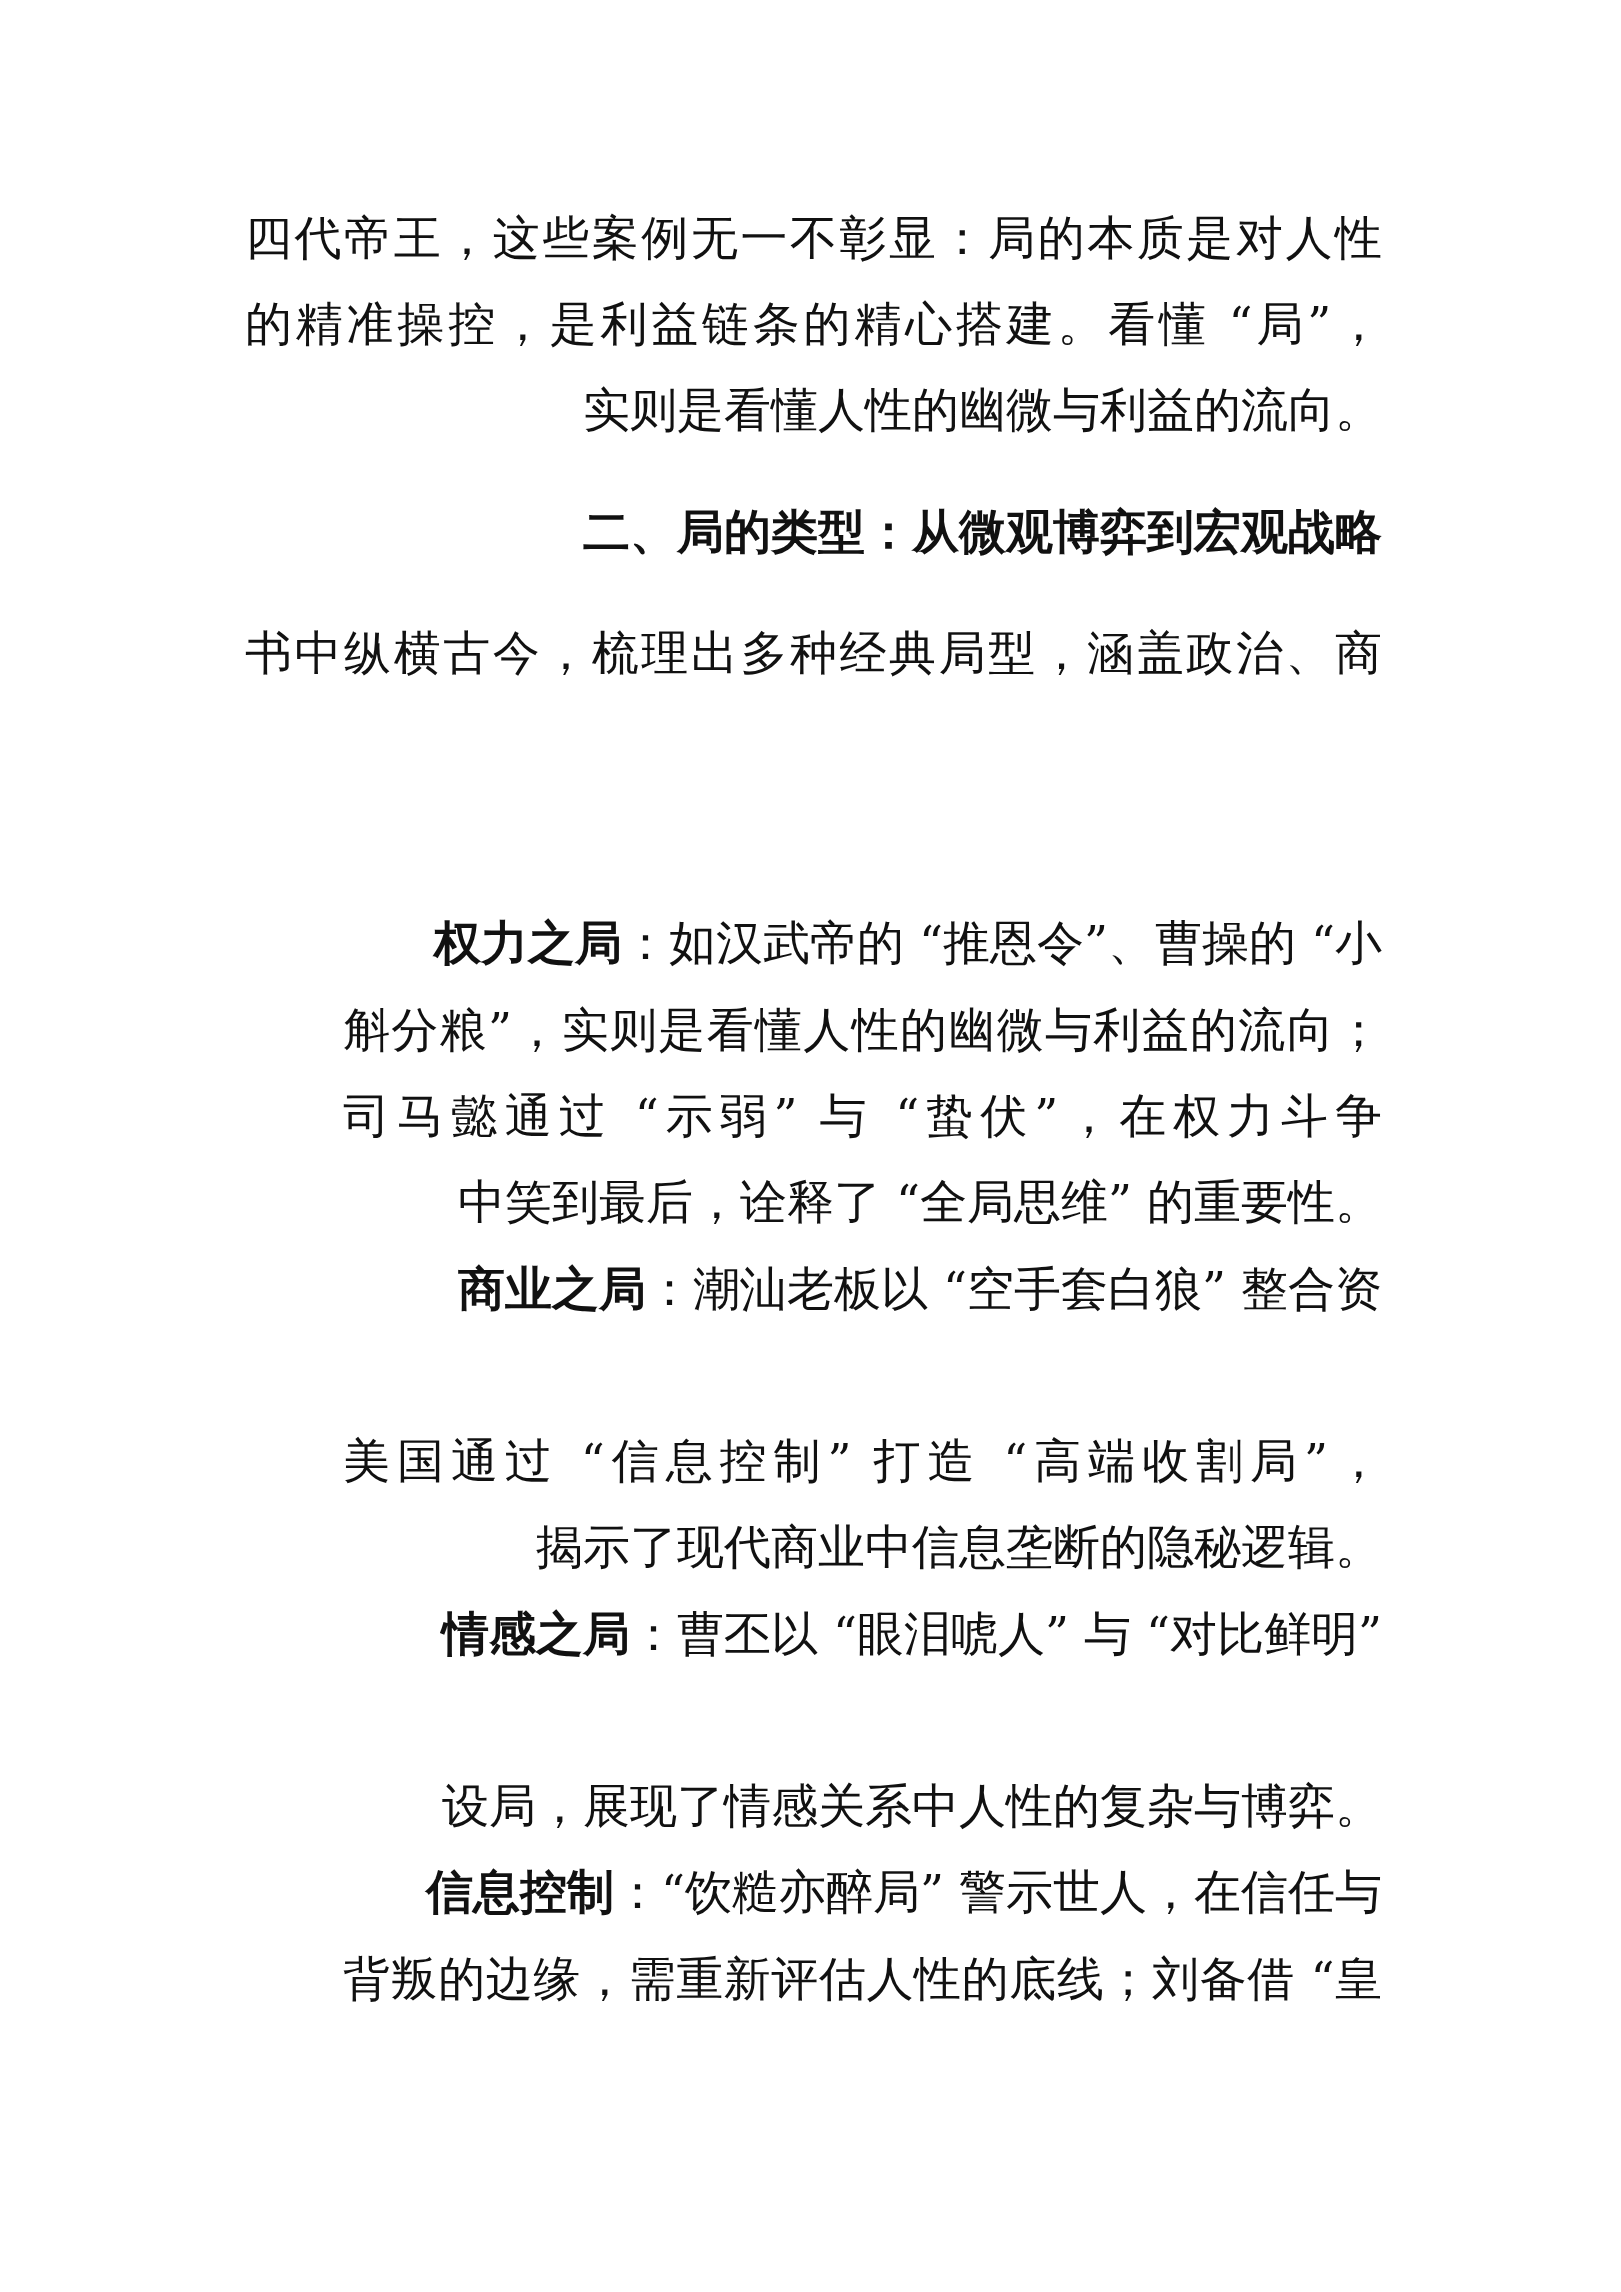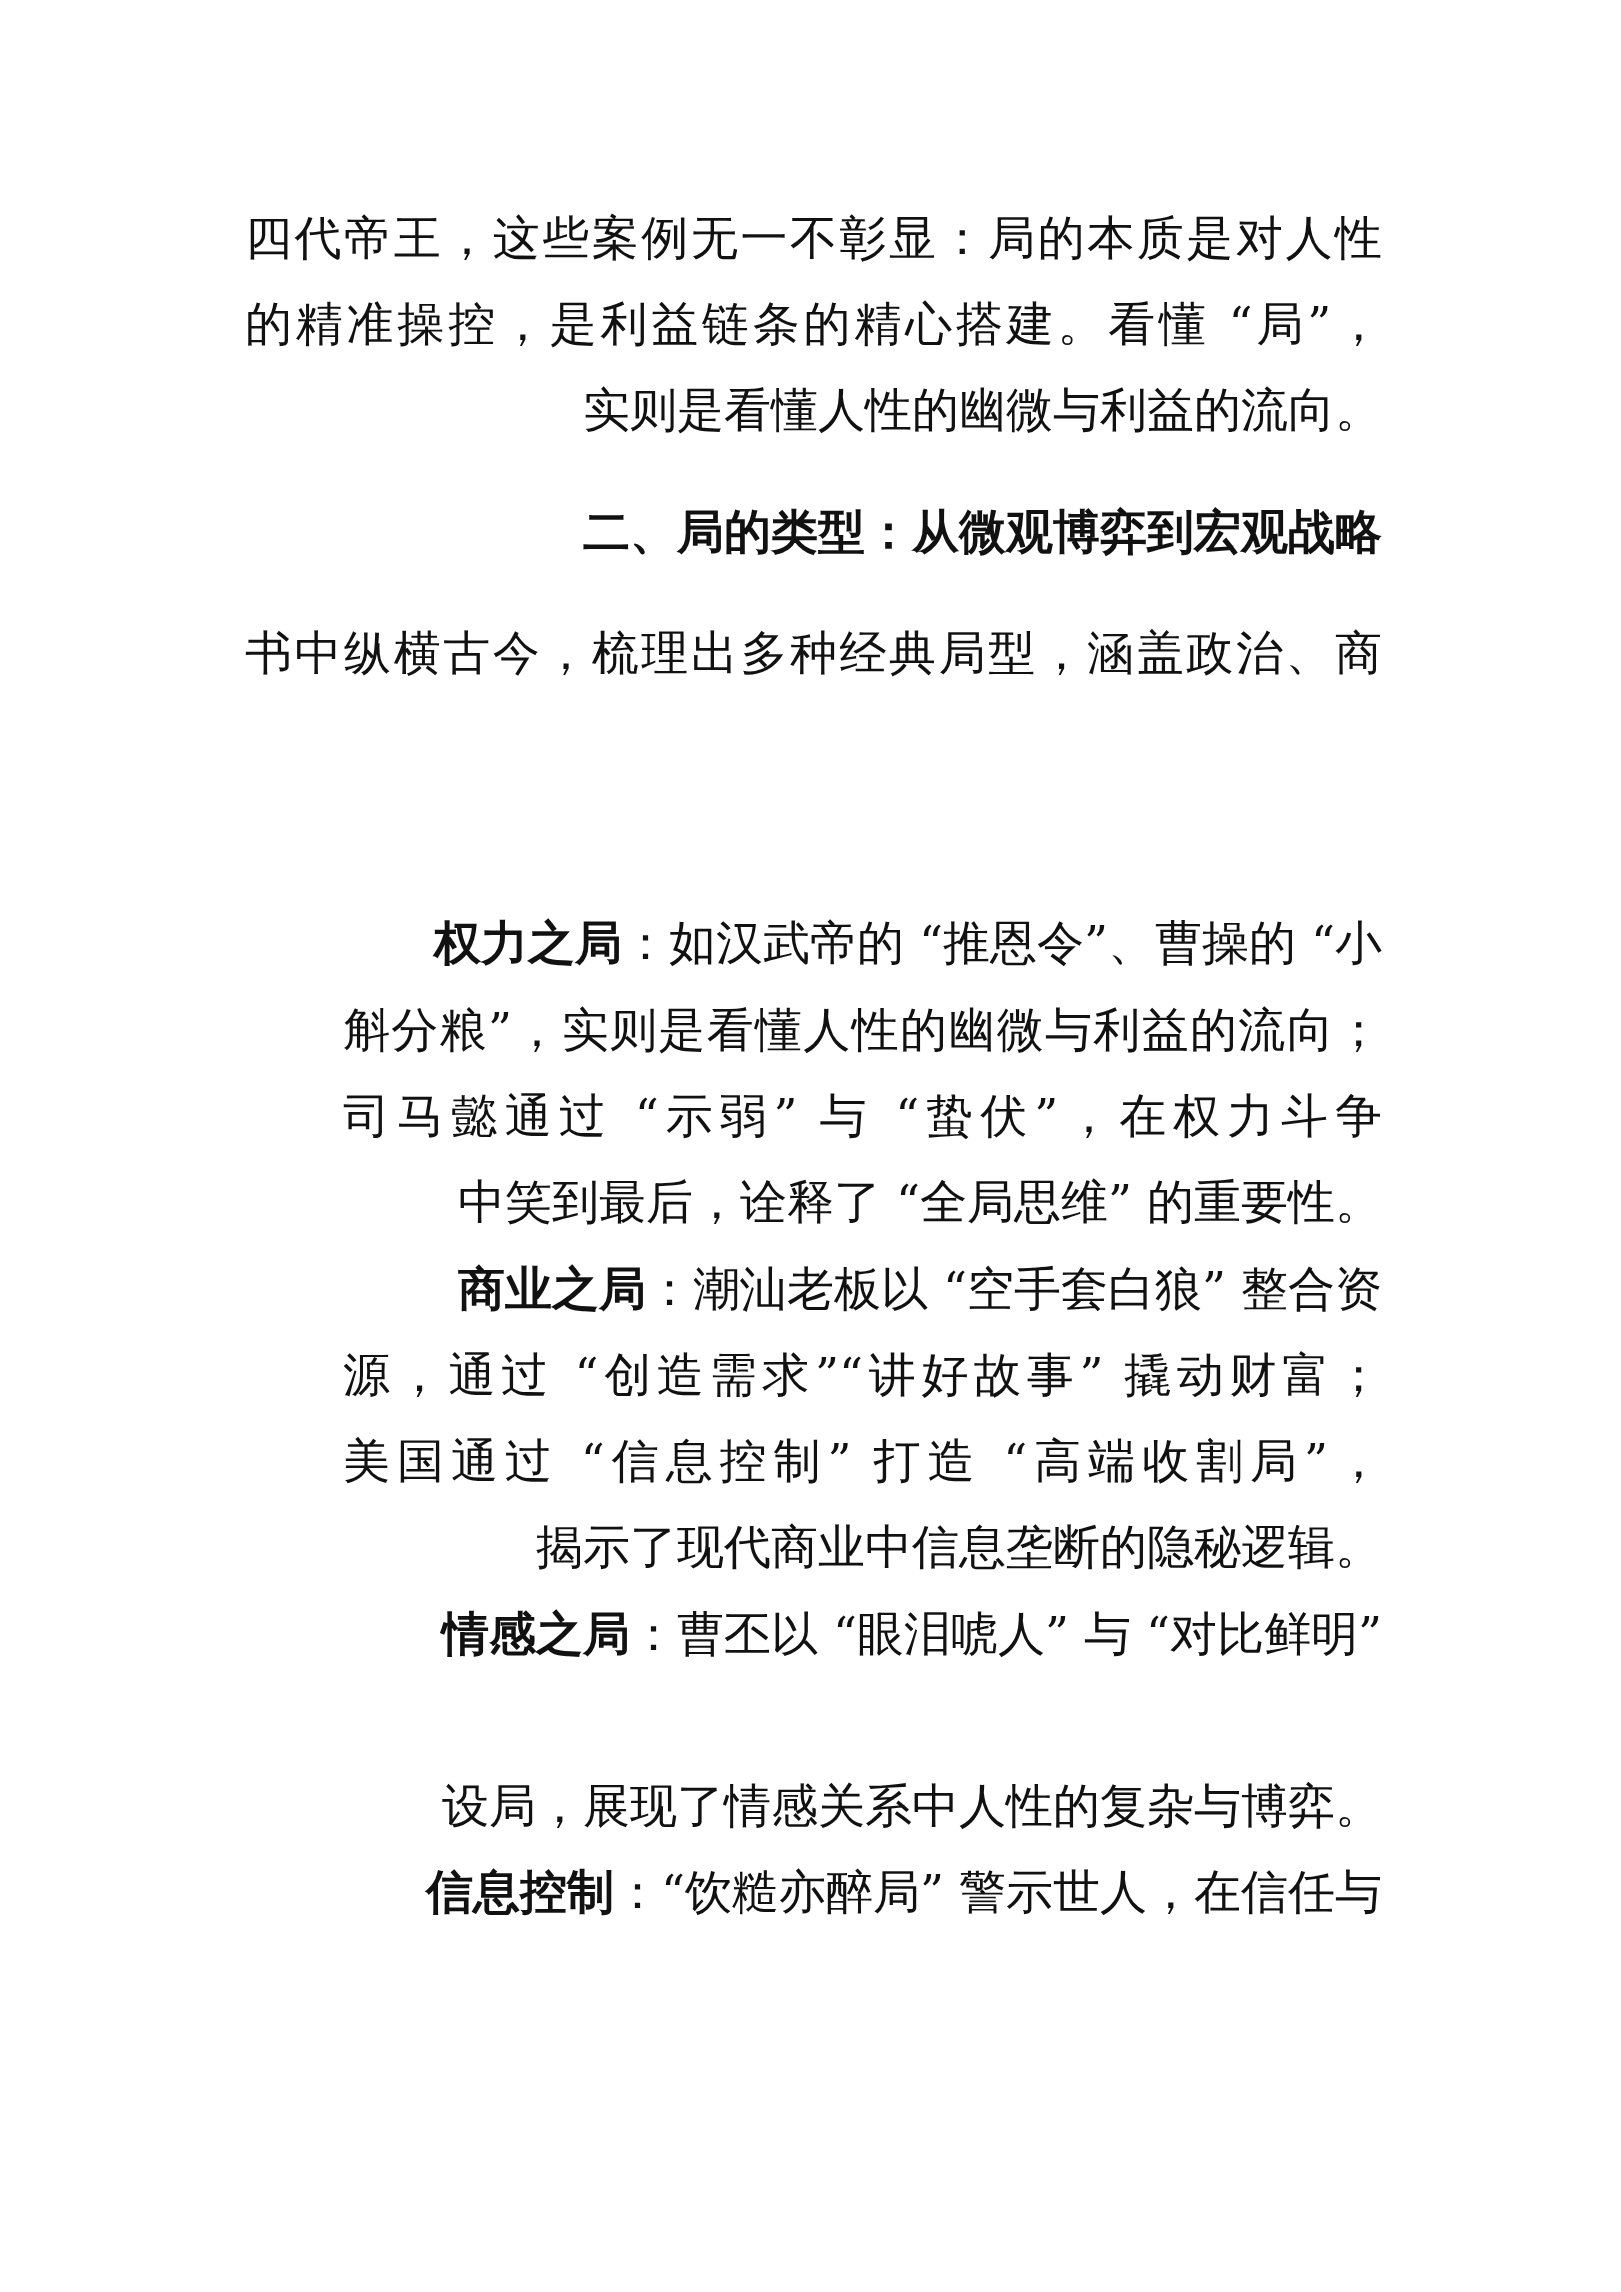--- a/index.html
+++ b/index.html
@@ -39,27 +39,27 @@
   <div class="line list-line" style="top:913px;">
     <span class="lead">权力之局</span><span>：如汉武帝的 “推恩令”、曹操的 “小</span>
   </div>
   <div class="line list-line just" style="top:1000px;">斛分粮”，实则是看懂人性的幽微与利益的流向；</div>
   <div class="line list-line just" style="top:1086px;">司马懿通过 “示弱” 与 “蛰伏”，在权力斗争</div>
   <div class="line list-line" style="top:1172px;">中笑到最后，诠释了 “全局思维” 的重要性。</div>
 
   <div class="line list-line" style="top:1259px;">
     <span class="lead">商业之局</span><span>：潮汕老板以 “空手套白狼” 整合资</span>
   </div>
-  <div class="line list-line just" style="top:1345px;">源，通过 “创造需求”“讲好故事” 撬动财富；</div>
   <div class="line list-line just" style="top:1431px;">美国通过 “信息控制” 打造 “高端收割局”，</div>
   <div class="line list-line" style="top:1517px;">揭示了现代商业中信息垄断的隐秘逻辑。</div>
 
   <div class="line list-line" style="top:1604px;">
     <span class="lead">情感之局</span><span>：曹丕以 “眼泪唬人” 与 “对比鲜明”</span>
   </div>
   <div class="line list-line" style="top:1776px;">设局，展现了情感关系中人性的复杂与博弈。</div>
 
   <div class="line list-line" style="top:1862px;">
     <span class="lead">信息控制</span><span>：“饮糙亦醉局” 警示世人，在信任与</span>
   </div>
+  <div class="line list-line just" style="top:1949px;">背叛的边缘，需重新评估人性的底线；刘备借 “皇</div>
 
 </div>
 
 
 </body></html>

